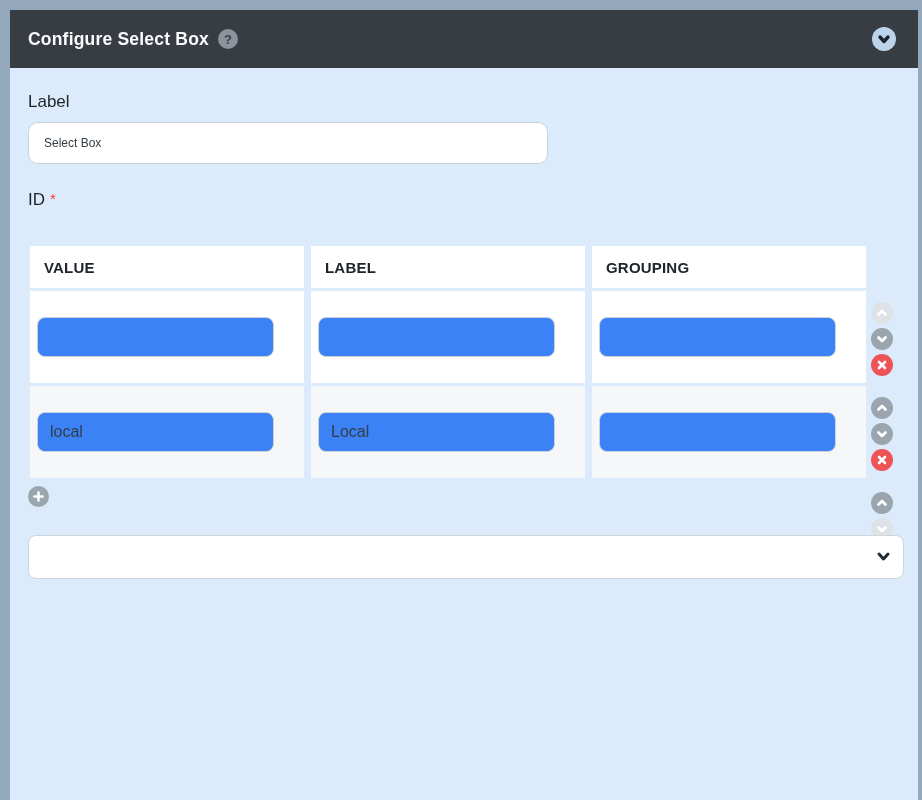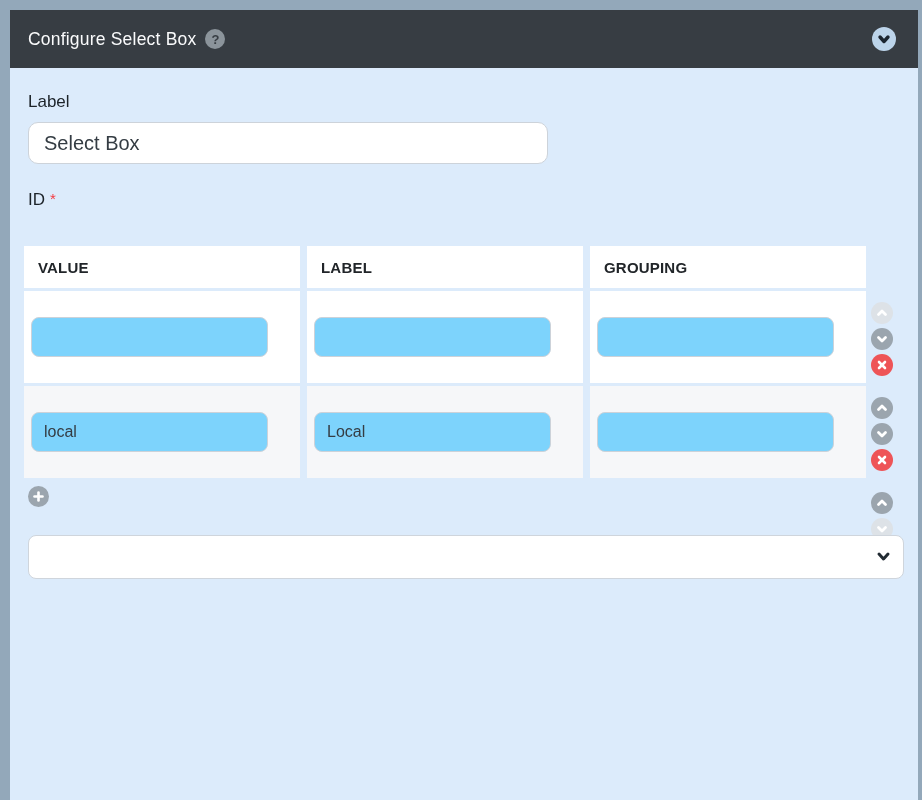--- a/index.html
+++ b/index.html
@@ -9,21 +9,21 @@
     background:#93a8ba;
     position:relative;
     overflow:hidden;
   }
   .panel { position:absolute; left:10px; top:10px; width:908px; height:790px; }
   .panel-header {
     height:58px; background:#373d43;
     display:flex; align-items:center;
     padding:0 22px 0 18px;
   }
-  .panel-title { color:#fafbfc; font-weight:normal; font-size:17.5px; letter-spacing:.2px; }
+  .panel-title { color:#fafbfc; font-weight:bold; font-size:17.5px; letter-spacing:.2px; }
   .help-icon {
     width:20px; height:20px; border-radius:50%;
     background:#8b949b; color:#373d43;
     font-weight:bold; font-size:13px;
     display:inline-flex; align-items:center; justify-content:center;
     margin-left:9px;
   }
   .collapse-btn {
     margin-left:auto; width:24px; height:24px; border-radius:50%;
     background:#bcd4ea; border:none; cursor:pointer;
@@ -31,42 +31,42 @@
   }
   .panel-body {
     background:#dcebfb; height:732px;
     padding:24px 4px 0 18px;
   }
   .field-label { font-size:17px; color:#1c2329; margin-bottom:10px; }
   .req { color:#f5393f; font-size:15px; margin-left:5px; position:relative; top:-1px; }
   .text-input {
     display:block; width:520px; height:42px;
     border:1px solid #cdd3da; border-radius:10px;
-    padding:0 15px; font-size:20px; color:#343c43;
+    padding:0 15px; font-size:12px; color:#343c43;
     background:#fff; outline:none;
     font-family:"Liberation Sans","DejaVu Sans",sans-serif;
   }
   .spacer-26 { height:26px; }
   .spacer-28 { height:28px; }
 
   .options-area { position:relative; width:871px; margin-left:-4px; }
   .opt-table { display:flex; flex-direction:column; gap:3px; width:842px; }
-  .opt-header-row, .opt-row { display:flex; gap:7px; }
+  .opt-header-row, .opt-row { display:flex; gap:7px;margin-left:6px; }
   .opt-header-cell {
     flex:1; background:#fff; height:42px;
     display:flex; align-items:center; padding:0 14px;
     font-weight:bold; font-size:15px; color:#212529; letter-spacing:.2px;
   }
   .opt-cell { flex:1; height:92px; background:#fff; display:flex; align-items:center; padding:0 7px; }
   .opt-row.striped .opt-cell { background:#f6f7f9; }
   .cell-input {
     width:237px; height:40px;
     border:1px solid #ccd2d9; border-radius:8px;
     padding:0 12px; font-size:16px; color:#343c43;
-    background:#7dd3fc; outline:none;
+    background:#3b82f6; outline:none;
     font-family:"Liberation Sans","DejaVu Sans",sans-serif;
   }
   .row-controls { position:absolute; left:847px; display:flex; flex-direction:column; gap:4px; }
   .row-controls.rc-0 { top:56px; }
   .row-controls.rc-1 { top:151px; }
   .row-controls.rc-2 { top:246px; }
   .ctrl {
     width:22px; height:22px; border-radius:50%;
     background:#9ba5ae; border:none; padding:0; cursor:pointer;
     display:flex; align-items:center; justify-content:center;

